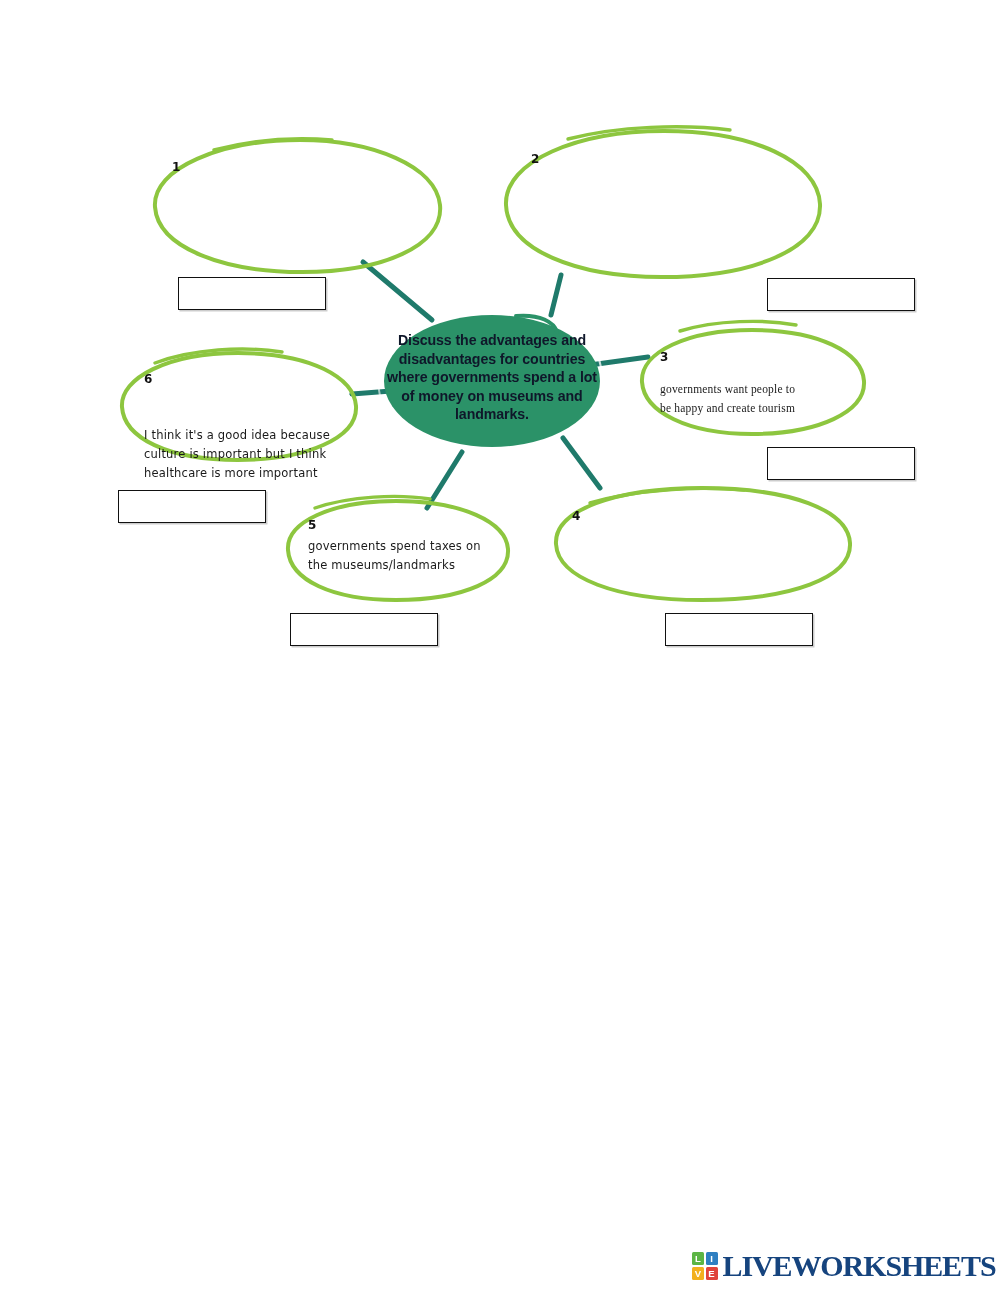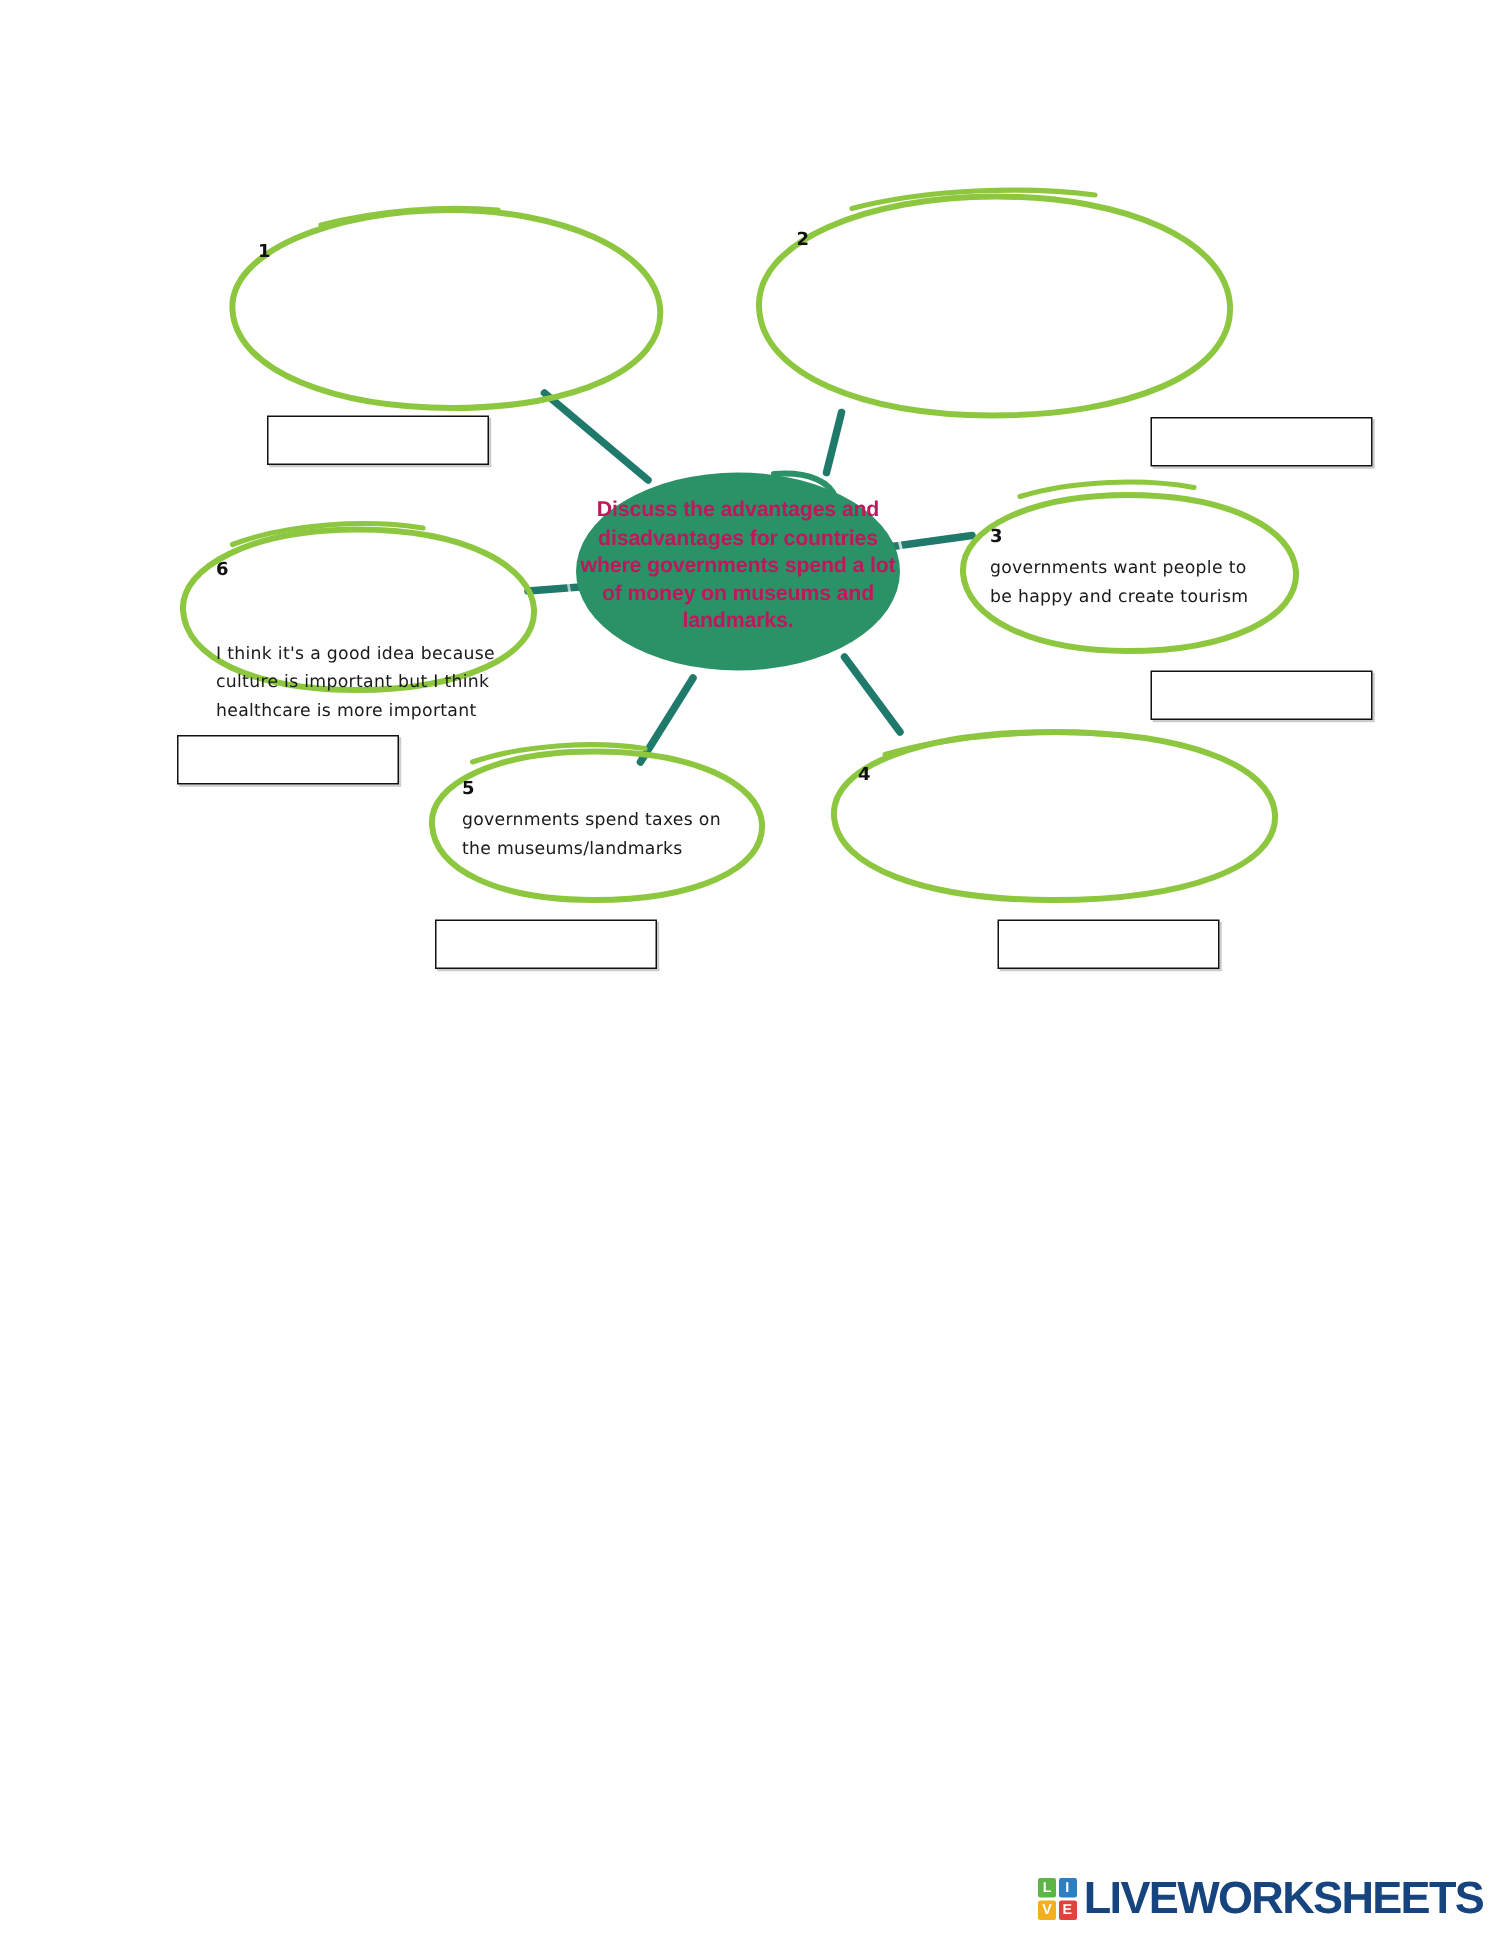--- a/index.html
+++ b/index.html
@@ -31,21 +31,21 @@
     font-family:"DejaVu Sans", sans-serif;
     font-weight:bold;
     font-size:12px;
     color:#111111;
   }
   
   #hub-text{
     position:absolute;
     left:385px;top:331px;width:214px;
     text-align:center;
-    color:#be185d;
+    color:#0f172a;
     font-family:"Liberation Sans", sans-serif;
     font-weight:bold;
     font-size:14.2px;
     line-height:18.6px;
     letter-spacing:-.1px;
   }
   
   .answer-box{
     position:absolute;
     background:#ffffff;
@@ -74,21 +74,21 @@
     display:flex;align-items:center;justify-content:center;
     font-family:"Liberation Sans", sans-serif;
     font-weight:bold;font-size:9.5px;color:#ffffff;
     border-radius:1.5px;
   }
   .blk-l{background:#5CB544;}
   .blk-i{background:#2E7FC1;}
   .blk-v{background:#F2B01E;}
   .blk-e{background:#E0433B;}
   #logo-word{
-    font-family:Liberation Sans, sans-serif;
+    font-family:Liberation Serif, serif;
     font-weight:bold;
     font-size:30px;
     letter-spacing:-1.1px;
     color:#16447E;
     line-height:30px;
   }
 </style>
 </head>
 <body>
 
@@ -152,21 +152,21 @@
     </g>
   </svg>
 
   <div id="hub-text">Discuss the advantages and disadvantages for countries where governments spend a lot of money on museums and landmarks.</div>
 
   <div class="bubble-num" style="left:172px;top:160px;">1</div>
 
   <div class="bubble-num" style="left:531px;top:152px;">2</div>
 
   <div class="bubble-num" style="left:660px;top:350px;">3</div>
-  <div class="bubble-text" style="left:660px;top:369px;width:200px;">governments want people to
+  <div class="bubble-text" style="left:660px;top:380px;width:200px;font-family:Liberation Serif, serif;">governments want people to
 be happy and create tourism</div>
 
   <div class="bubble-num" style="left:572px;top:509px;">4</div>
 
   <div class="bubble-num" style="left:308px;top:518px;">5</div>
   <div class="bubble-text" style="left:308px;top:537px;width:200px;">governments spend taxes on
 the museums/landmarks</div>
 
   <div class="bubble-num" style="left:144px;top:372px;">6</div>
   <div class="bubble-text" style="left:144px;top:390px;width:210px;margin-top:36px;">I think it's a good idea because

